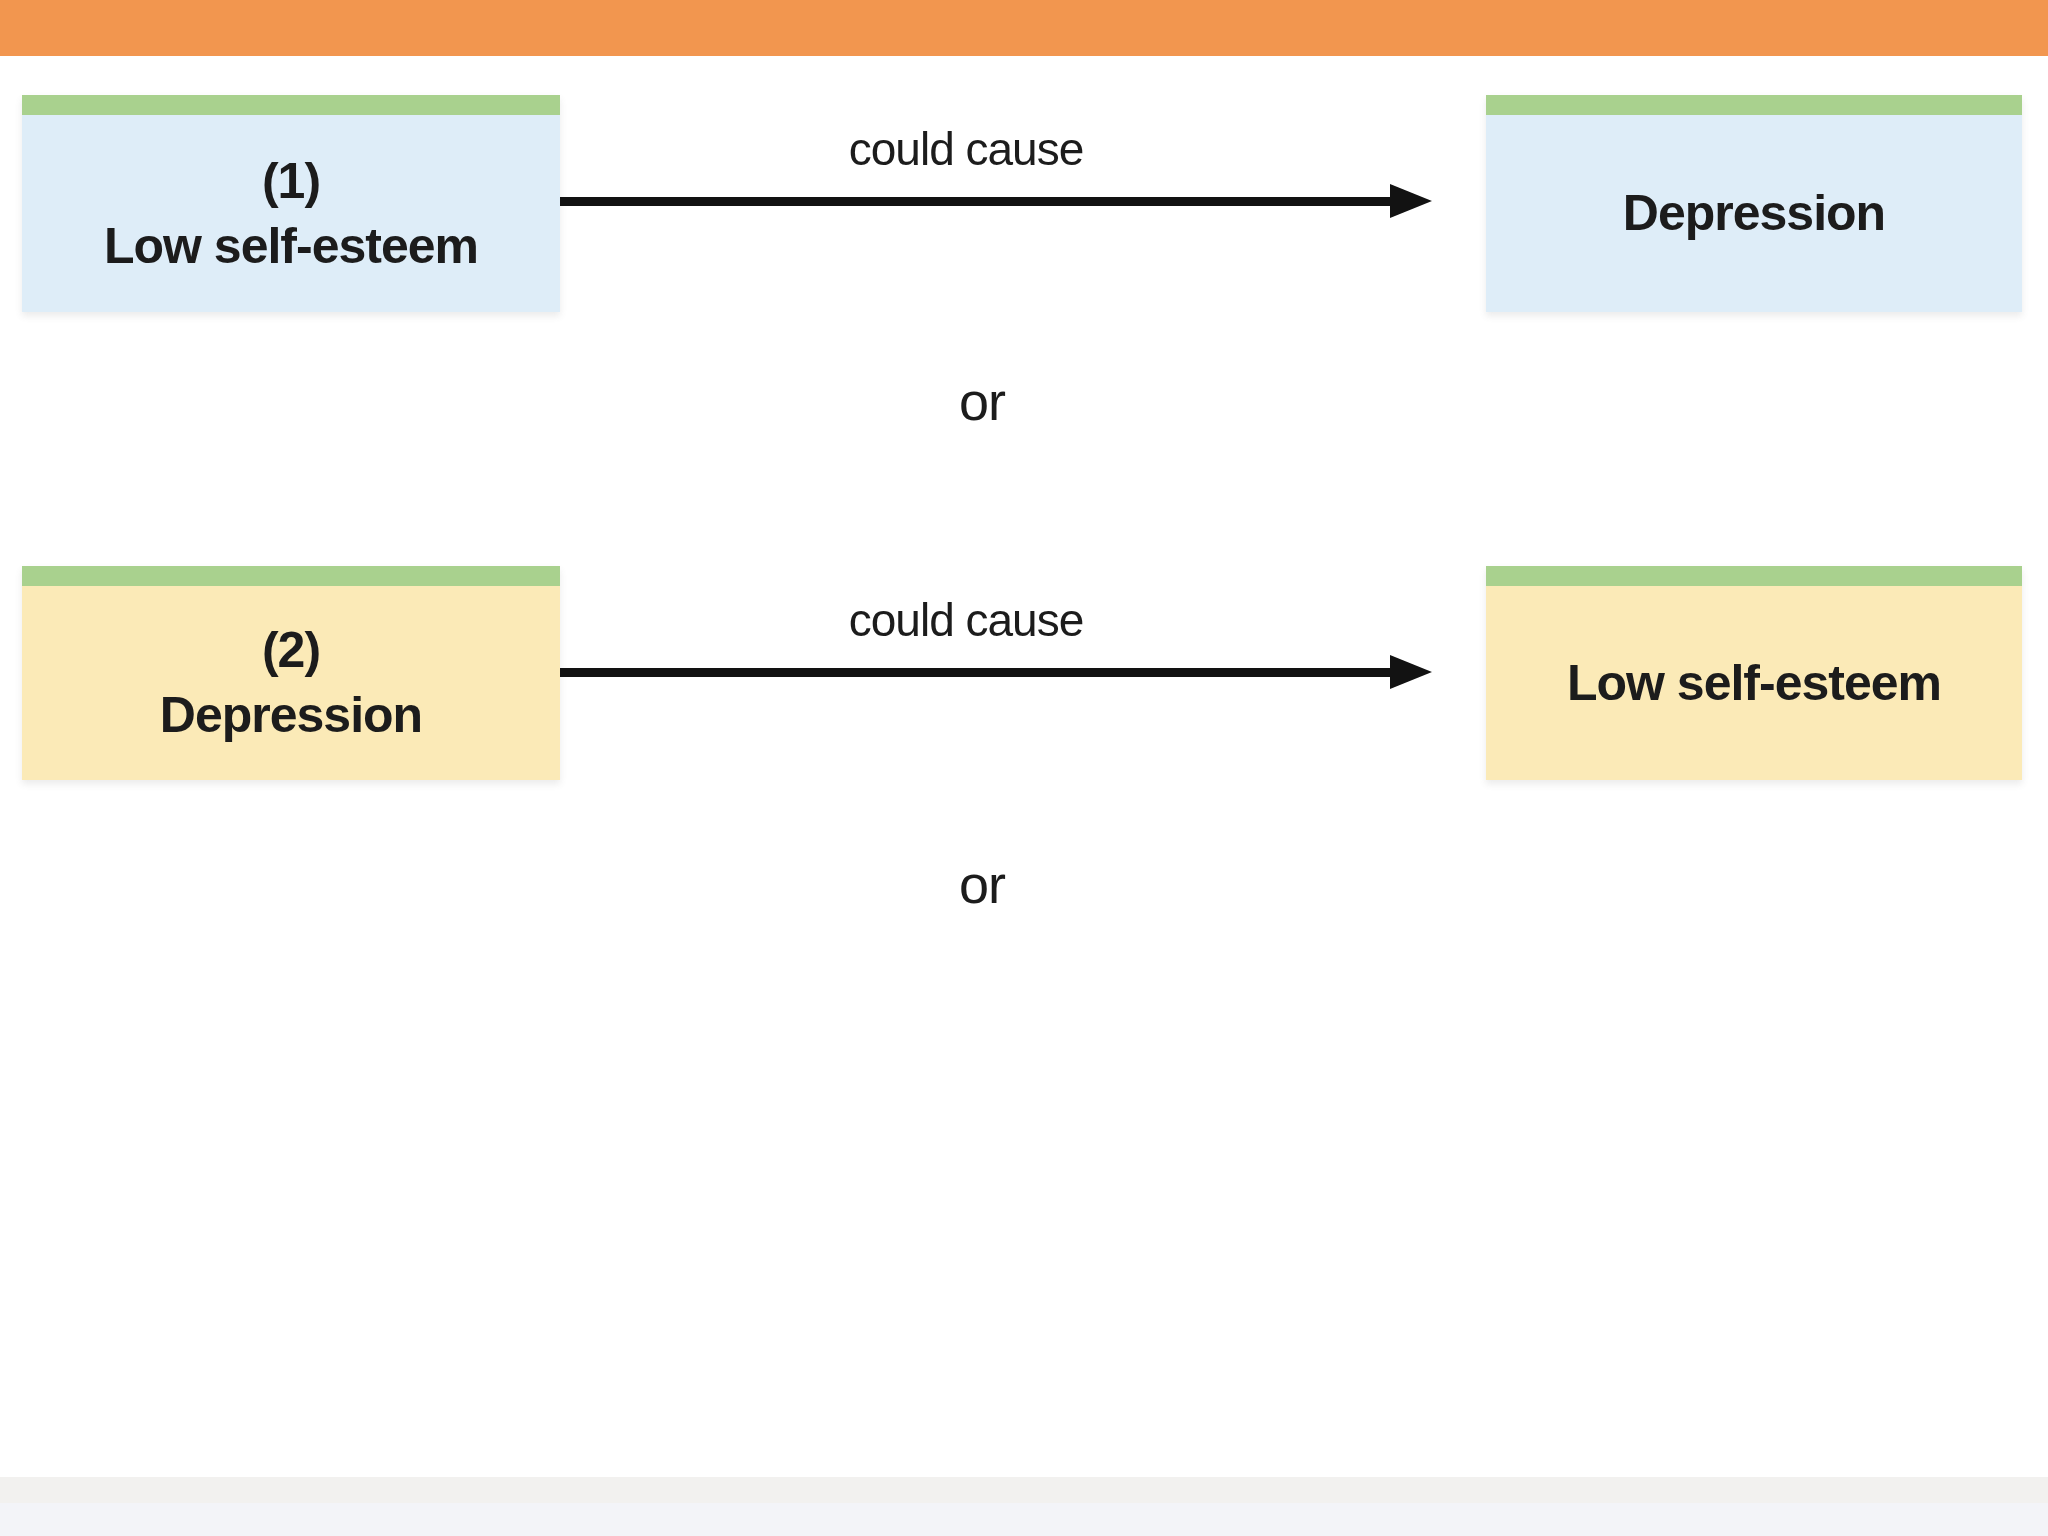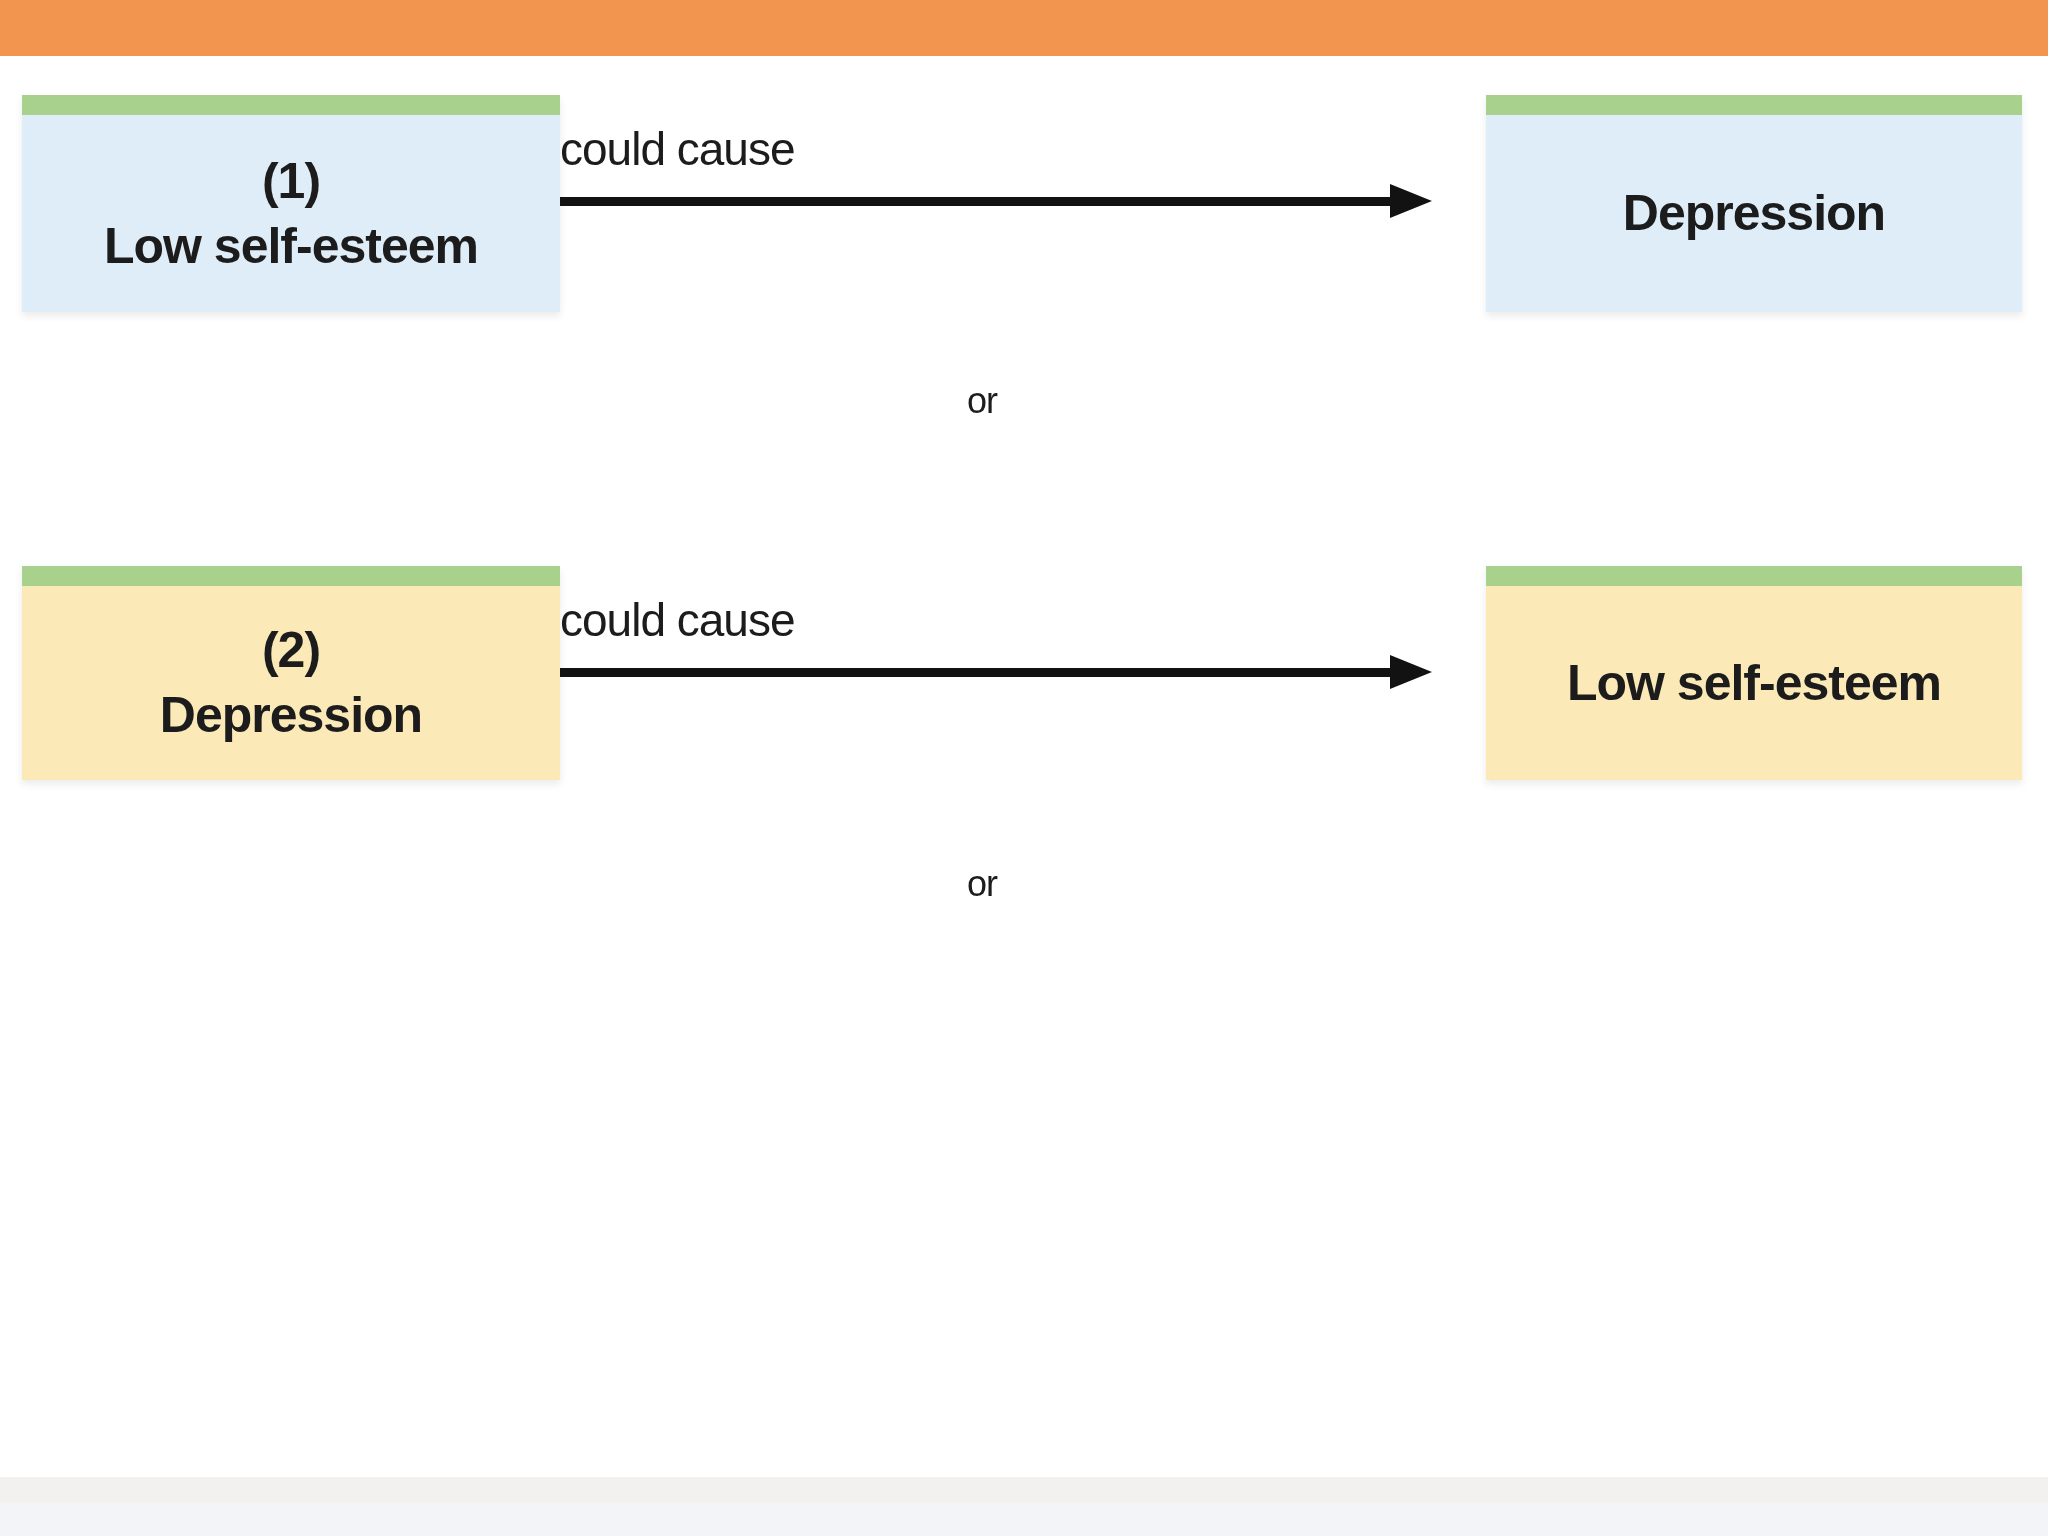--- a/index.html
+++ b/index.html
@@ -64,21 +64,21 @@
   .arrow {
     position: absolute;
     left: 560px;
     width: 872px;
     top: 0; bottom: 0;
   }
   .arrow-label {
     position: absolute;
     left: 0; right: 60px;
     top: 29px;
-    text-align: left;
+    text-align: center;
     font-size: 46px;
     line-height: 1.1;
     color: var(--ink, #1C1C1C);
     letter-spacing: -1px;
   }
   .arrow-line {
     position: absolute;
     left: 0;
     top: 102px;
     width: 834px;
@@ -92,21 +92,21 @@
     width: 0; height: 0;
     border-left: 42px solid var(--arrow, #121212);
     border-top: 17px solid transparent;
     border-bottom: 17px solid transparent;
   }
 
   .or {
     position: absolute;
     left: 982px;
     transform: translate(-50%, -50%);
-    font-size: 36px;
+    font-size: 54px;
     color: var(--ink, #1C1C1C);
     letter-spacing: -1px;
   }
   .or-1 { top: 401px; }
   .or-2 { top: 884px; }
 
   .band {
     position: absolute;
     left: 0;
     width: 2048px;

